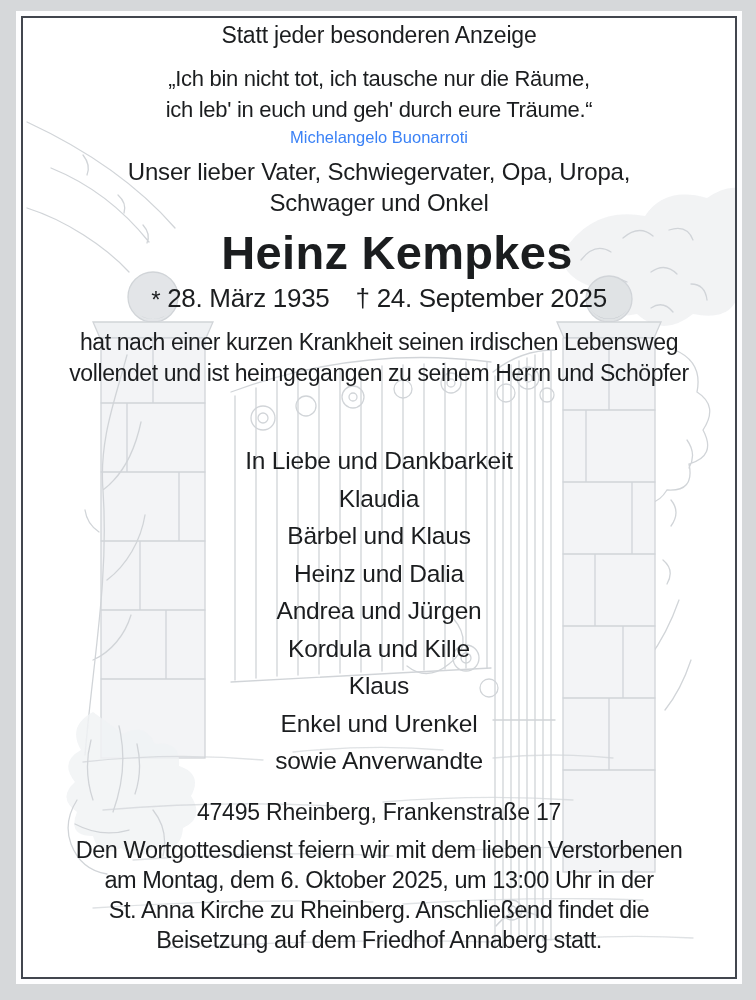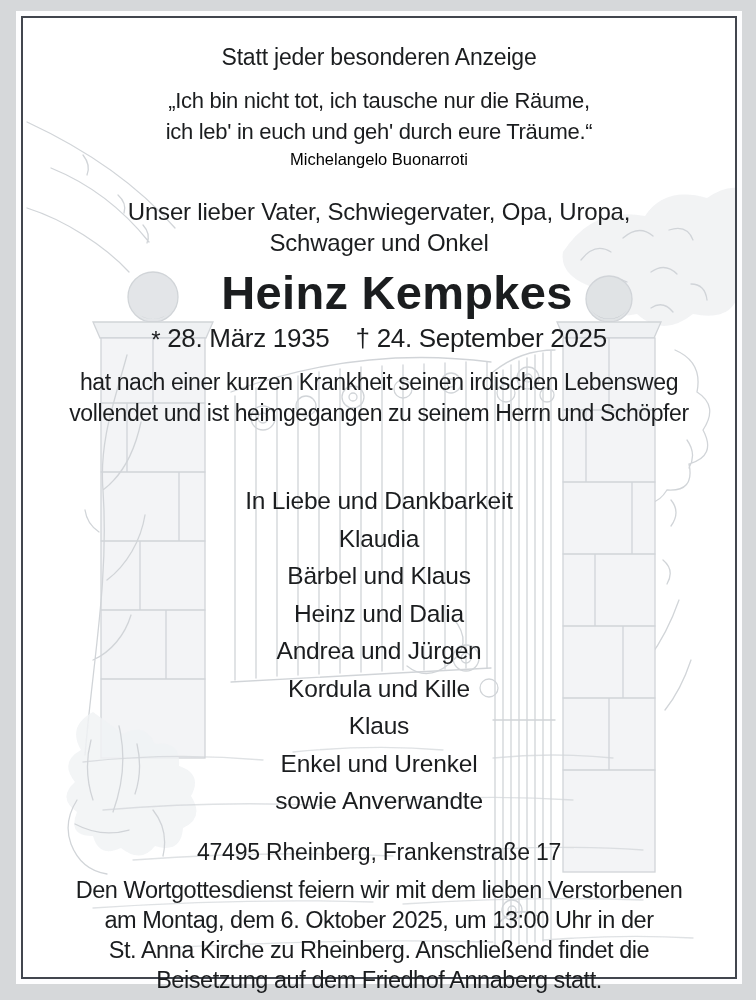--- a/index.html
+++ b/index.html
@@ -24,24 +24,24 @@
     position: absolute; left: 0; top: 0;
     width: 712px; height: 959px;
     pointer-events: none;
   }
   .content {
     position: relative;
     width: 100%; height: 100%;
     text-align: center;
     z-index: 2;
   }
-  .preamble { font-size: 23px; line-height: 26px; padding-top: 26px; letter-spacing: -0.2px; }
+  .preamble { font-size: 23px; line-height: 26px; padding-top: 4px; letter-spacing: -0.2px; }
   .quote    { font-size: 22px; line-height: 31px; margin-top: 15px; letter-spacing: -0.3px; }
-  .author   { font-size: 16.5px; line-height: 20px; margin-top: 2px; color: #000000; }
-  .intro    { font-size: 24px; line-height: 31px; margin-top: 27px; letter-spacing: -0.2px; }
+  .author   { font-size: 16.5px; line-height: 20px; margin-top: 2px; color: #3b82f6; }
+  .intro    { font-size: 24px; line-height: 31px; margin-top: 9px; letter-spacing: -0.2px; }
   .name     { font-size: 47px; line-height: 54px; font-weight: bold; margin: 8px 0 0 0; letter-spacing: 0.3px; padding-left: 36px; }
   .dates    { font-size: 26px; line-height: 32px; margin-top: 2px; display: flex; justify-content: center; align-items: baseline; letter-spacing: -0.3px; }
   .dates .sym   { margin-right: 7px; }
   .dates .star  { font-size: 24px; position: relative; top: 1px; }
   .dates .spacer { display: inline-block; width: 26px; }
   .obituary { font-size: 23px; line-height: 31px; margin-top: 12px; letter-spacing: -0.4px; }
   .mourners { font-size: 24.5px; line-height: 37.5px; margin-top: 53px; letter-spacing: -0.2px; }
   .address  { font-size: 23px;  line-height: 28px; margin-top: 18px; letter-spacing: -0.2px; }
   .service  { font-size: 23.5px; line-height: 30px; margin-top: 9px; letter-spacing: -0.45px; }
 </style>

